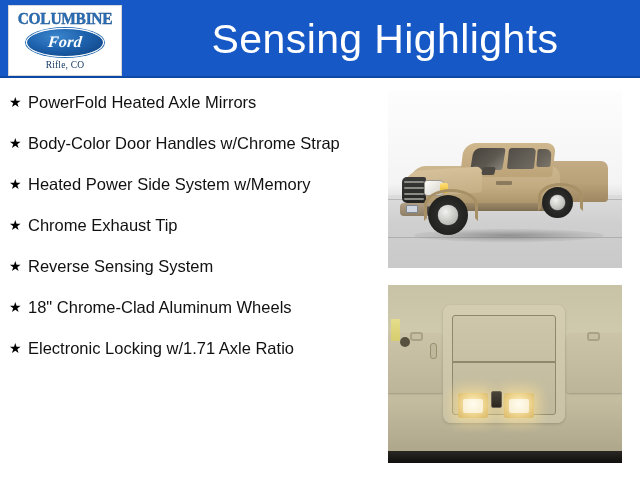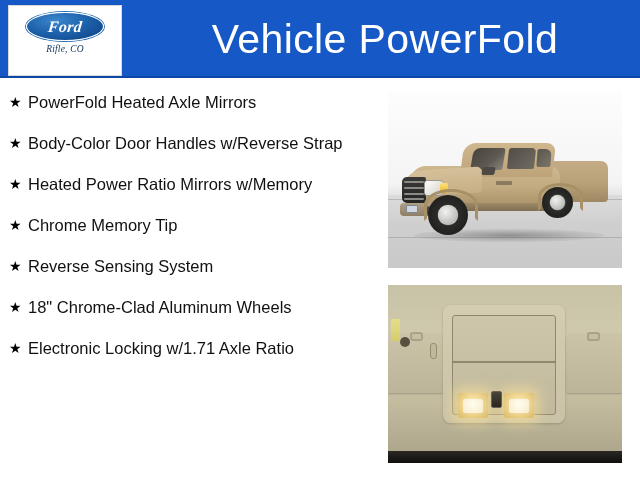--- a/index.html
+++ b/index.html
@@ -102,21 +102,20 @@
     line-height: 1;
     transform: skewX(-6deg);
   }
   .logo-city {
     margin-top: 4px;
     font-family: "Liberation Serif", serif;
     font-size: 9.5px;
     color: #10335f;
     letter-spacing: 0.2px;
     line-height: 1;
-    font-style: italic;
   }
 
   
   .features-list {
     position: absolute;
     left: 0;
     top: 92px;
     width: 378px;
     padding: 0;
     margin: 0;
@@ -463,52 +462,53 @@
     background: linear-gradient(#4a443a 0%, #2a261f 100%);
     border-radius: 2px;
     border: 1px solid #6b6354;
     box-sizing: border-box;
   }
 </style>
 </head>
 <body>
 
 <div class="header-banner">
-  <div class="header-title">Vehicle PowerFold</div>
+  <div class="header-title">Sensing Highlights</div>
 </div>
 
 <div class="logo-box">
   <div class="logo-inner">
+    <div class="logo-columbine">COLUMBINE</div>
     <div class="ford-oval">
       <span class="ford-script">Ford</span>
     </div>
     <div class="logo-city">Rifle, CO</div>
   </div>
 </div>
 
 <ul class="features-list">
 
   <li class="feature-item">
     <span class="bullet-star">★</span>
     <span class="feature-text">PowerFold Heated Axle Mirrors</span>
   </li>
 
   <li class="feature-item">
     <span class="bullet-star">★</span>
-    <span class="feature-text">Body-Color Door Handles w/Reverse Strap</span>
-  </li>
-
-  <li class="feature-item">
-    <span class="bullet-star">★</span>
-    <span class="feature-text">Heated Power Ratio Mirrors w/Memory</span>
-  </li>
-
-  <li class="feature-item">
-    <span class="bullet-star">★</span>
-    <span class="feature-text">Chrome Memory Tip</span>
+    <span class="feature-text">Body-Color Door Handles w/Chrome Strap</span>
+  </li>
+
+  <li class="feature-item">
+    <span class="bullet-star">★</span>
+    <span class="feature-text">Heated Power Side System w/Memory</span>
+  </li>
+
+  <li class="feature-item">
+    <span class="bullet-star">★</span>
+    <span class="feature-text">Chrome Exhaust Tip</span>
   </li>
 
   <li class="feature-item">
     <span class="bullet-star">★</span>
     <span class="feature-text">Reverse Sensing System</span>
   </li>
 
   <li class="feature-item">
     <span class="bullet-star">★</span>
     <span class="feature-text">18" Chrome-Clad Aluminum Wheels</span>

